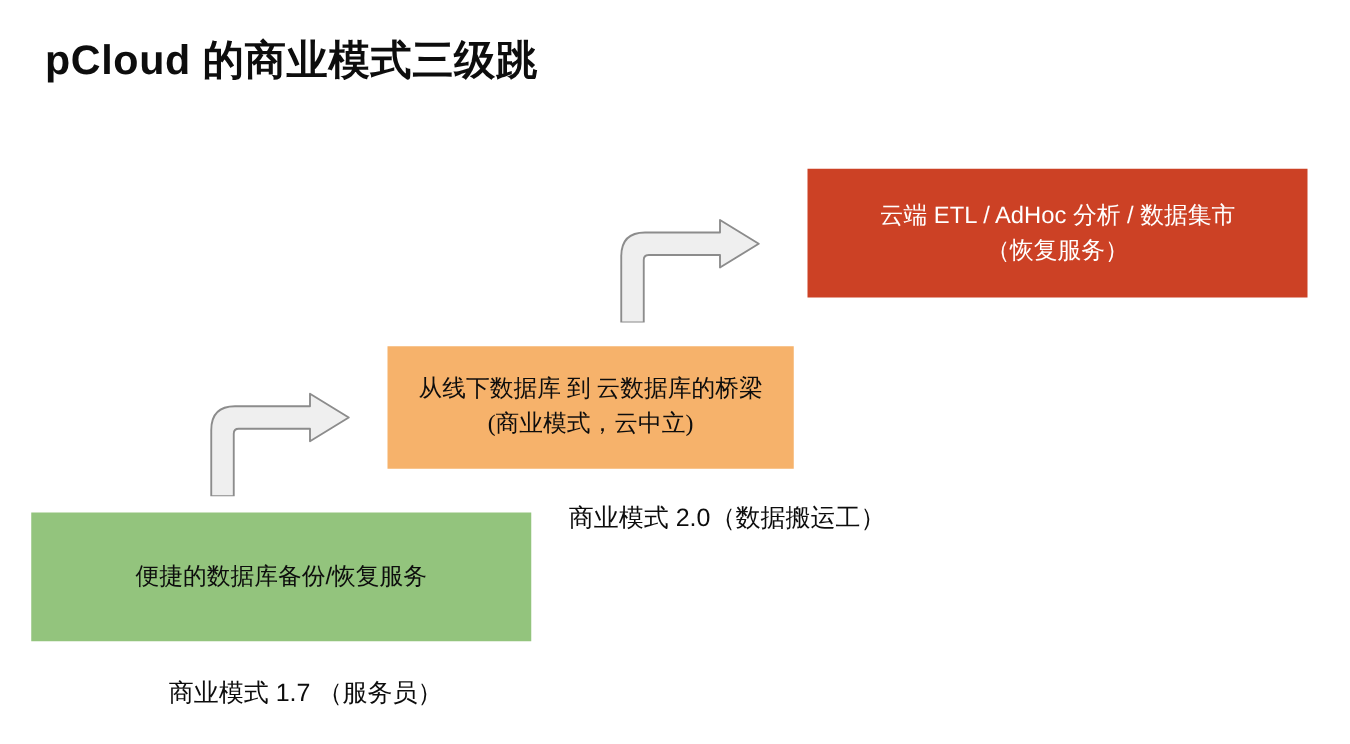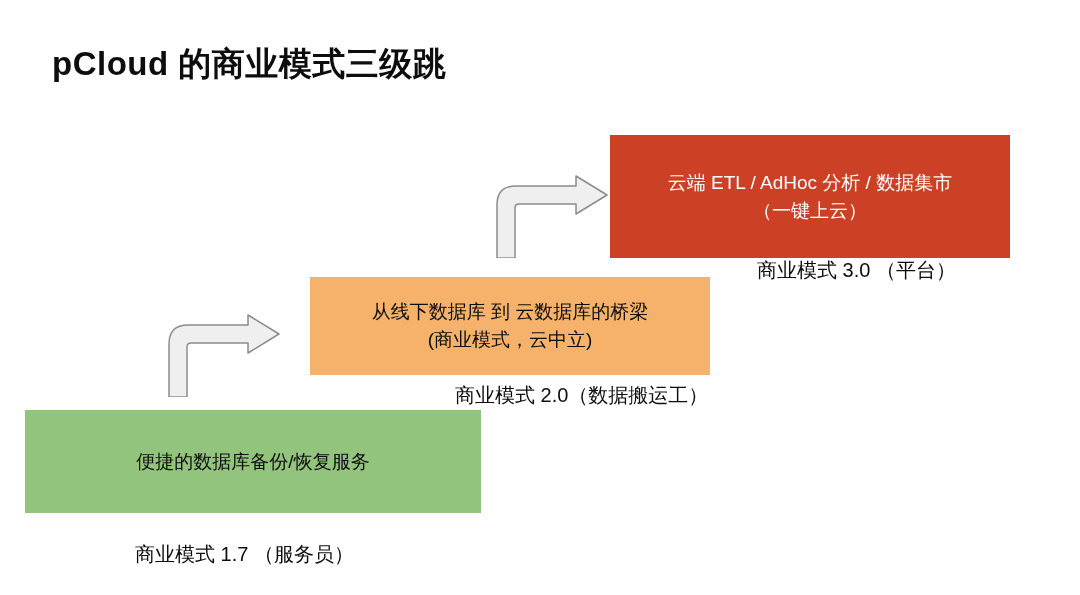--- a/index.html
+++ b/index.html
@@ -12,70 +12,71 @@
     position: relative;
     width: 1080px;
     height: 595px;
     background: #ffffff;
     overflow: hidden;
   }
   .slide-title {
     position: absolute;
     left: 36px;
     top: 26px;
-    margin: 16px;
+    margin: 0;
     font-size: 33px;
     font-weight: 700;
     color: #0d0d0d;
     letter-spacing: 0.5px;
   }
   .stage-box {
     position: absolute;
     display: flex;
     flex-direction: column;
     align-items: center;
     justify-content: center;
     text-align: center;
     font-size: 19px;
     line-height: 1.45;
     box-sizing: border-box;
     padding: 8px 14px;
   }
   .stage-box-1 {
     left: 25px;
     top: 410px;
-    width: 456px;
+    width: 400px;
     height: 103px;
     background: #93c47d;
     color: #0d0d0d;
   }
   .stage-box-2 {
     left: 310px;
     top: 277px;
-    width: 400px;
+    width: 325px;
     height: 98px;
     background: #f6b26b;
     color: #0d0d0d;
+    font-family: Liberation Serif, serif;
   }
   .stage-box-3 {
-    left: 610px;
+    left: 646px;
     top: 135px;
     width: 400px;
-    height: 123px;
+    height: 103px;
     background: #cc4125;
     color: #ffffff;
   }
   .stage-caption {
     position: absolute;
     font-size: 20px;
     color: #0d0d0d;
     white-space: nowrap;
   }
   .caption-1 { left: 135px; top: 541px; }
-  .caption-2 { left: 455px; top: 382px; }
+  .caption-2 { left: 455px; top: 401px; }
   .caption-3 { left: 757px; top: 257px; }
   .elbow-arrow {
     position: absolute;
   }
   .arrow-1 { left: 160px; top: 312px; }
   .arrow-2 { left: 488px; top: 173px; }
 </style>
 </head>
 <body>
 
@@ -97,17 +98,16 @@
     <div>(商业模式，云中立)</div>
   </div>
   <div class="stage-caption caption-2">商业模式 2.0（数据搬运工）</div>
 
   <svg class="elbow-arrow arrow-2" width="125" height="85" viewBox="0 0 125 85">
     <path d="M 9 85 L 9 32 Q 9 13 28 13 L 88 13 L 88 3 L 119 22 L 88 41 L 88 31 L 31 31 Q 27 31 27 35 L 27 85 Z" fill="#efefef" stroke="#8c8c8c" stroke-width="1.5" stroke-linejoin="round"></path>
   </svg>
 
   <div class="stage-box stage-box-3">
     <div>云端 ETL / AdHoc 分析 / 数据集市</div>
-    <div>（一键上云）</div>
+    <div>（恢复服务）</div>
   </div>
-  <div class="stage-caption caption-3">商业模式 3.0 （平台）</div>
 
 </div>
 
 </body></html>

